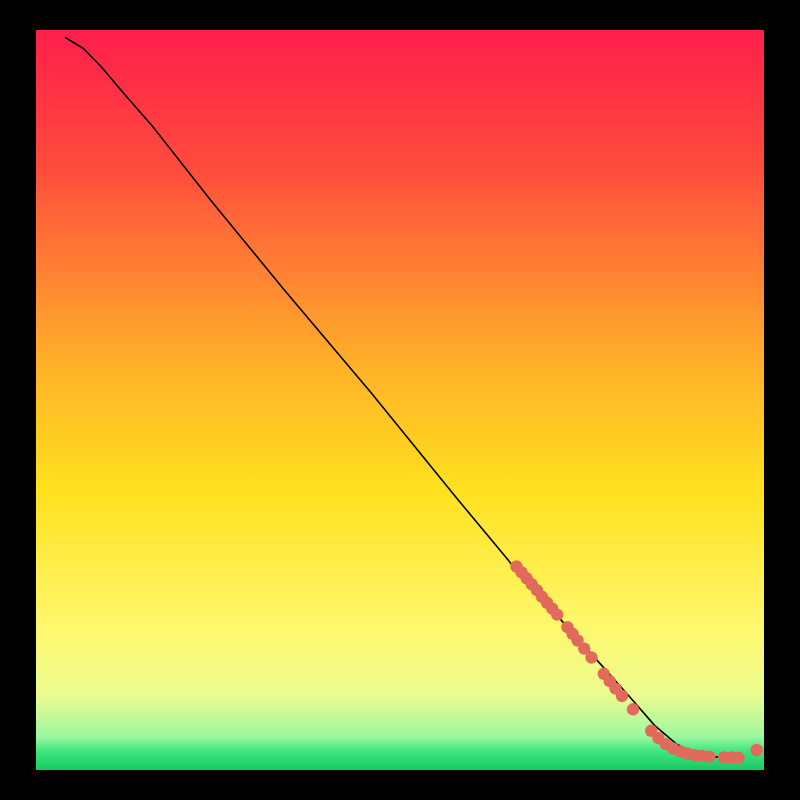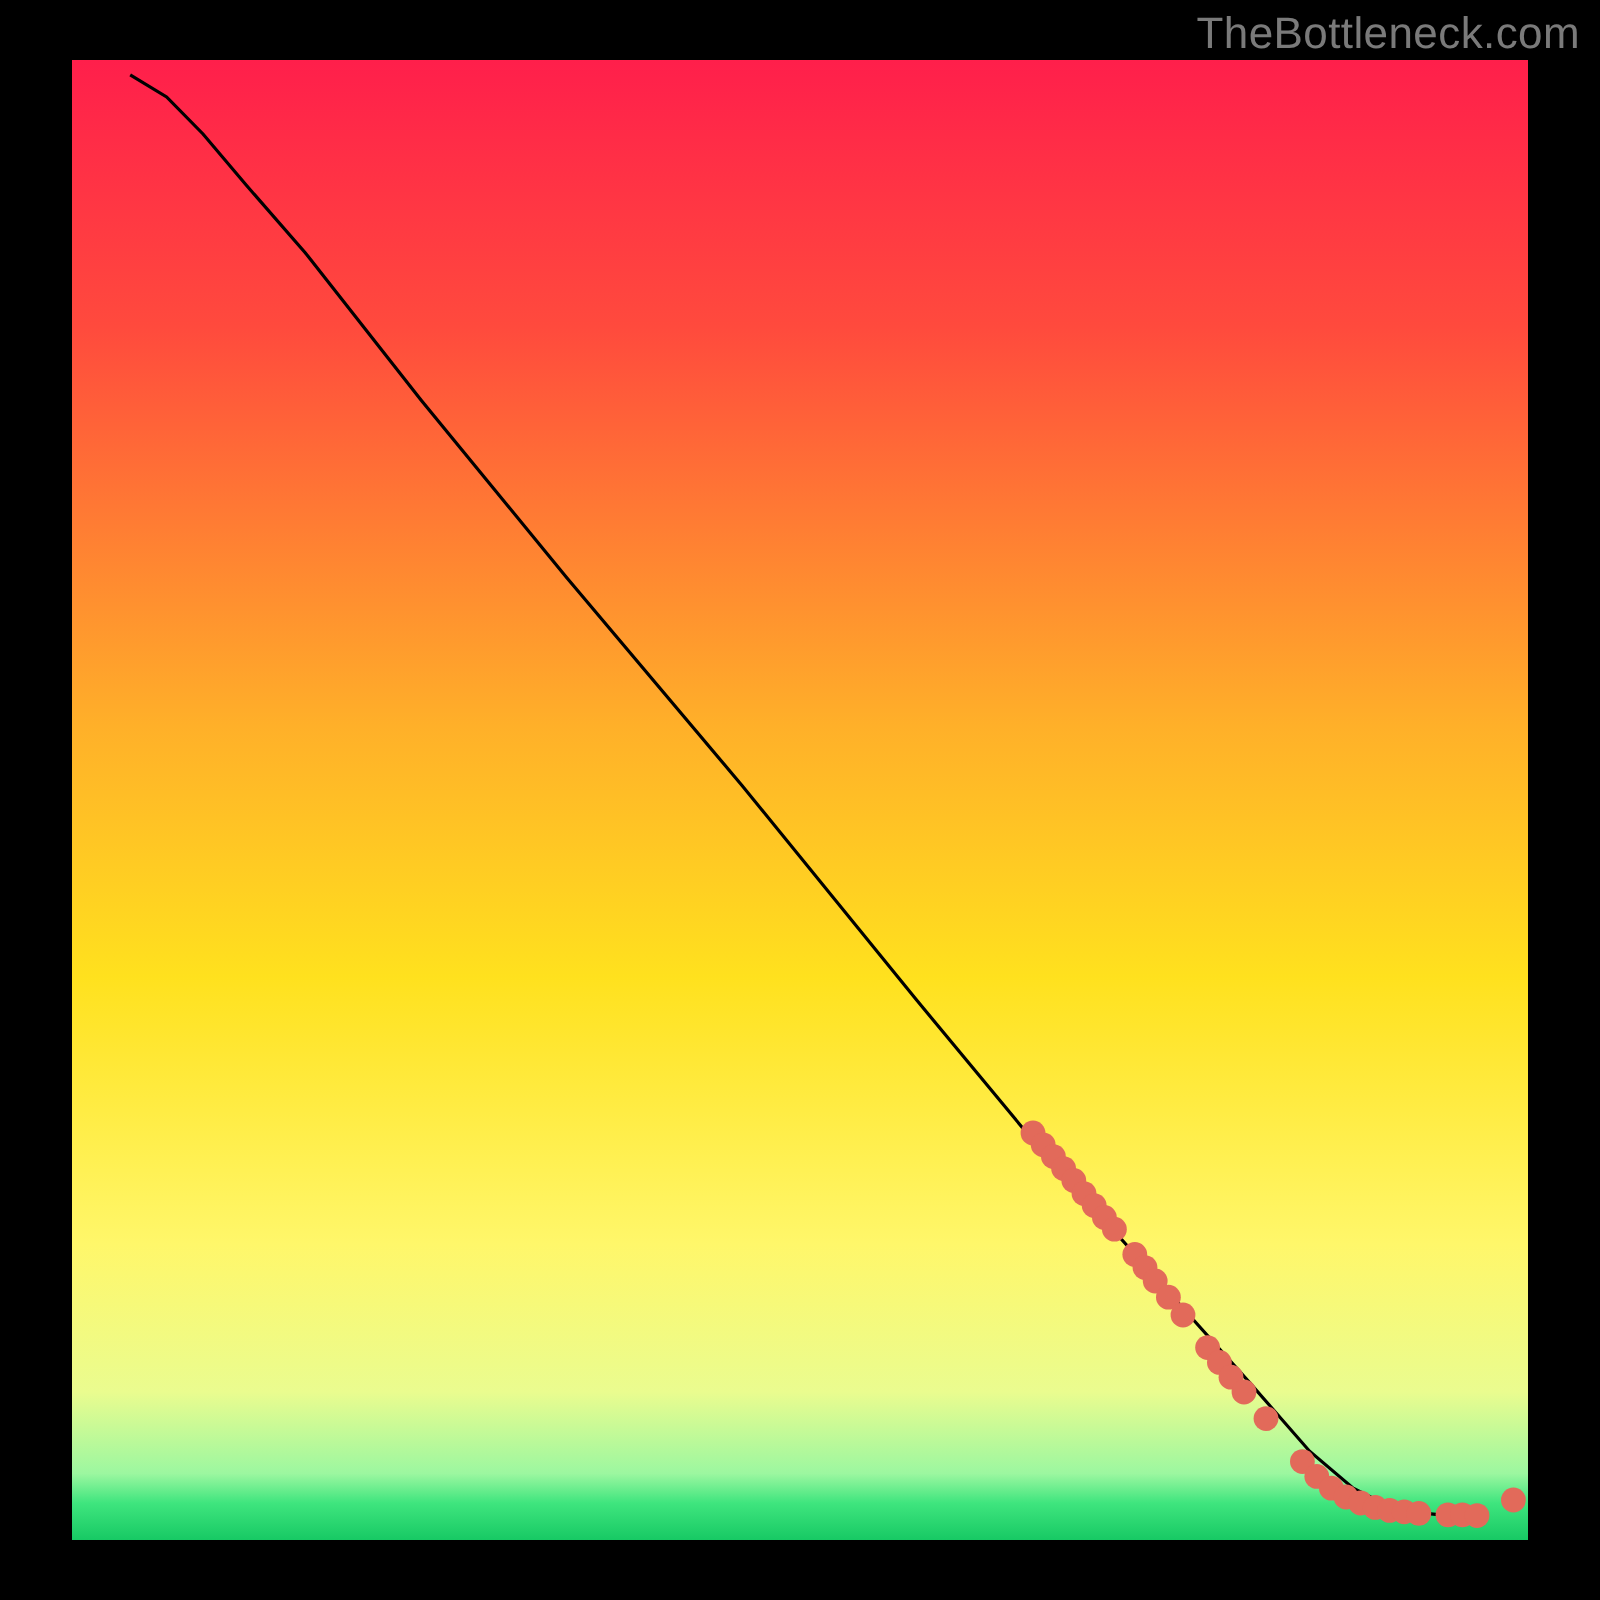--- a/index.html
+++ b/index.html
@@ -27,21 +27,20 @@
     user-select: none;
   }
   svg {
     display: block;
   }
 </style>
 </head>
 <body>
 
 <div class="canvas-wrap">
-  <div class="attribution">TheBottleneck.com</div>
 
   <svg id="chart-svg" width="800" height="800" viewBox="0 0 800 800">
     <defs>
       <linearGradient id="bg-grad" x1="0" y1="0" x2="0" y2="1">
           <stop offset="0%" stop-color="#ff1f4b"></stop>
           <stop offset="18%" stop-color="#ff4a3d"></stop>
           <stop offset="45%" stop-color="#ffb029"></stop>
           <stop offset="62%" stop-color="#ffe11e"></stop>
           <stop offset="80%" stop-color="#fff76a"></stop>
           <stop offset="90%" stop-color="#eafc8f"></stop>

